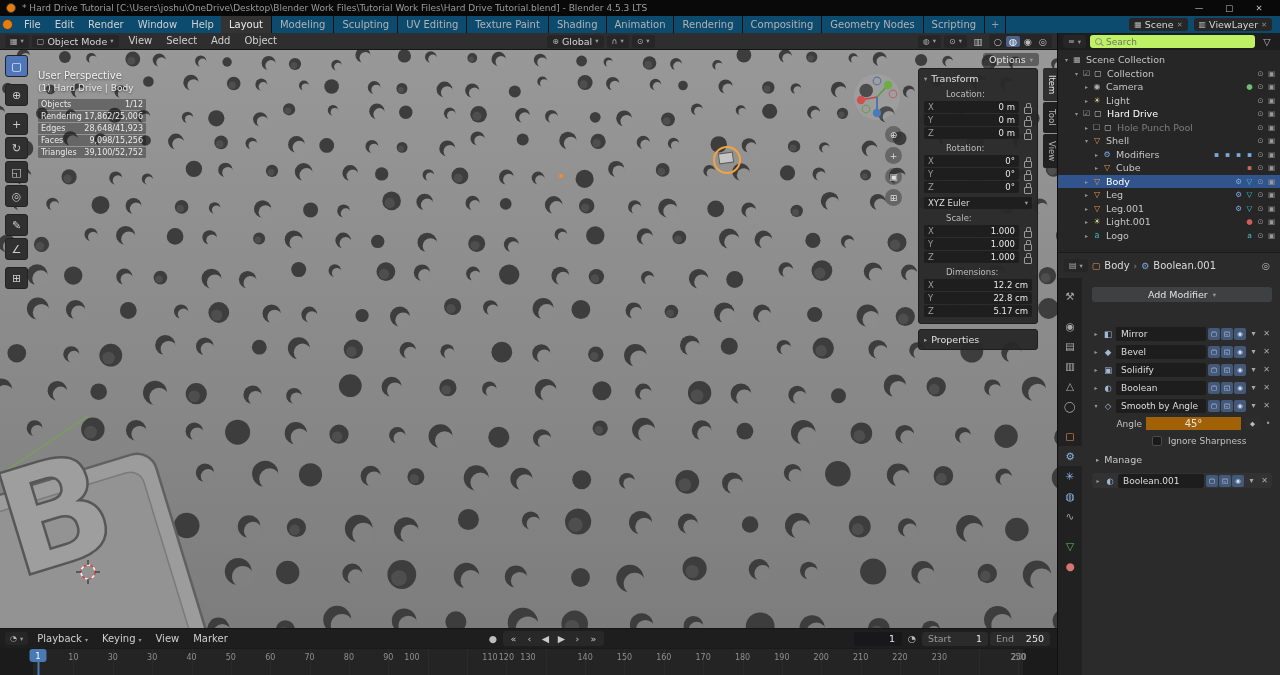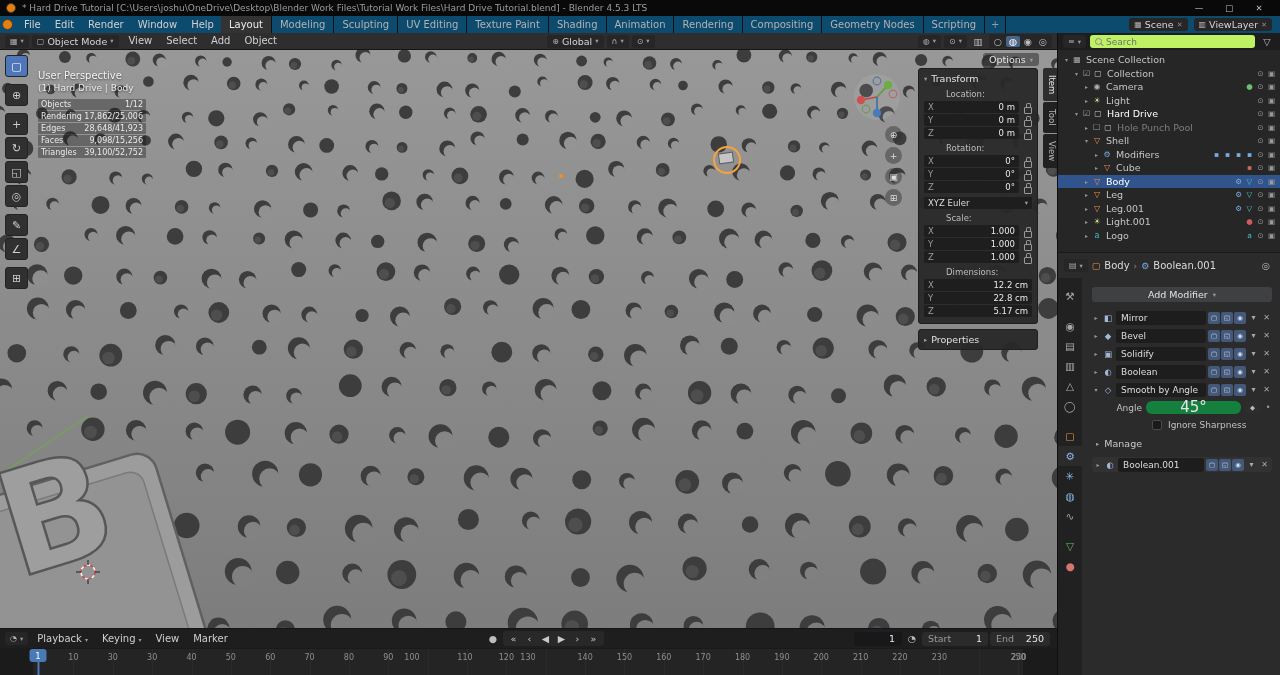--- a/index.html
+++ b/index.html
@@ -107,32 +107,32 @@
   .bc-icon.orange{color:var(--object-orange);}
   .bc-icon.blue{color:var(--wrench-blue);}
   .bc-text{font-size:10px;color:#dadada;}
   .bc-sep{color:#8a8a8a;font-size:9px;}
   .props-body{position:absolute;left:1057px;top:278px;width:223px;height:397px;background:#2b2b2b;border-left:1px solid #0f0f0f;}
   .props-tabs{position:absolute;left:0;top:0;width:24px;height:100%;background:#212121;display:flex;flex-direction:column;align-items:center;padding-top:8px;}
   .ptab{width:24px;height:20px;display:flex;align-items:center;justify-content:center;font-size:10.5px;color:#9a9a9a;flex:none;}
   .ptab.active{background:#2b2b2b;}
   .ptab-gap{height:10px;flex:none;}
   .props-content{position:absolute;left:24px;top:0;right:0;bottom:0;padding:9px 8px 0 10px;}
-  .add-mod{height:15px;background:#3f4042;border-radius:3px;display:flex;align-items:center;justify-content:center;gap:5px;font-size:9.5px;color:#e2e2e2;margin-bottom:8px;}
+  .add-mod{height:15px;background:#3f4042;border-radius:3px;display:flex;align-items:center;justify-content:center;gap:5px;font-size:9.5px;color:#e2e2e2;margin-bottom:24px;}
   .mod-row{display:flex;align-items:center;height:15px;margin-bottom:3px;gap:2px;}
   .mod-row.alt{margin-top:6px;background:#323232;border-radius:3px;padding:0 2px;}
   .m-arrow{width:8px;font-size:6px;color:#999;text-align:center;flex:none;}
   .m-icon{width:12px;font-size:8.5px;color:#9fb8d8;text-align:center;flex:none;}
   .m-name{flex:1;background:#1d1d1d;border-radius:2px;height:14px;line-height:14px;padding:0 5px;font-size:9px;color:#dddddd;white-space:nowrap;overflow:hidden;}
   .m-toggles{display:flex;gap:1px;flex:none;}
   .m-toggle{width:12px;height:12px;background:#44597a;border-radius:2px;color:#cfdded;font-size:6.5px;display:flex;align-items:center;justify-content:center;}
   .m-extra,.m-close{width:11px;font-size:8px;color:#a8a8a8;text-align:center;flex:none;}
   .angle-row{display:flex;align-items:center;gap:4px;height:15px;margin:2px 0 3px;padding-left:18px;}
   .a-label{width:32px;text-align:right;color:#c2c2c2;font-size:9px;flex:none;}
-  .a-slider{flex:1;background:#15803d;border-radius:6px;height:13px;line-height:13px;text-align:center;font-size:15px;color:#e4e4e4;}
+  .a-slider{flex:1;background:#a16207;border-radius:0;height:13px;line-height:13px;text-align:center;font-size:10px;color:#e4e4e4;}
   .a-key{width:15px;height:13px;background:#2d2d2d;border-radius:2px;font-size:6.5px;color:#bbbbbb;display:flex;align-items:center;justify-content:center;flex:none;}
   .a-dot{width:8px;color:#999;font-size:8px;text-align:center;flex:none;}
   .check-row{display:flex;align-items:center;gap:6px;height:14px;margin:3px 0;padding-left:60px;}
   .cbox{width:10px;height:10px;background:#1a1a1a;border:1px solid #4a4a4a;border-radius:2px;flex:none;}
   .clabel{font-size:9px;color:#c0c0c0;}
   .manage-row{display:flex;align-items:center;gap:5px;height:15px;margin:4px 0 2px;padding-left:4px;color:#c8c8c8;font-size:9.5px;}
 </style>
 </head>
 <body>
 
@@ -1189,21 +1189,21 @@
       <div class="tl-num" style="left: 270.224px;">60</div>
       <div class="tick" style="left: 309.584px;"></div>
       <div class="tl-num" style="left: 309.584px;">70</div>
       <div class="tick" style="left: 348.944px;"></div>
       <div class="tl-num" style="left: 348.944px;">80</div>
       <div class="tick" style="left: 388.304px;"></div>
       <div class="tl-num" style="left: 388.304px;">90</div>
       <div class="tick" style="left: 427.664px;"></div>
       <div class="tl-num" style="left: 412px;">100</div>
       <div class="tick" style="left: 467.024px;"></div>
-      <div class="tl-num" style="left: 465px;">110</div>
+      <div class="tl-num" style="left: 490px;">110</div>
       <div class="tick" style="left: 506.384px;"></div>
       <div class="tl-num" style="left: 506.384px;">120</div>
       <div class="tick" style="left: 545.744px;"></div>
       <div class="tl-num" style="left: 528px;">130</div>
       <div class="tick" style="left: 585.104px;"></div>
       <div class="tl-num" style="left: 585.104px;">140</div>
       <div class="tick" style="left: 624.464px;"></div>
       <div class="tl-num" style="left: 624.464px;">150</div>
       <div class="tick" style="left: 663.824px;"></div>
       <div class="tl-num" style="left: 663.824px;">160</div>

